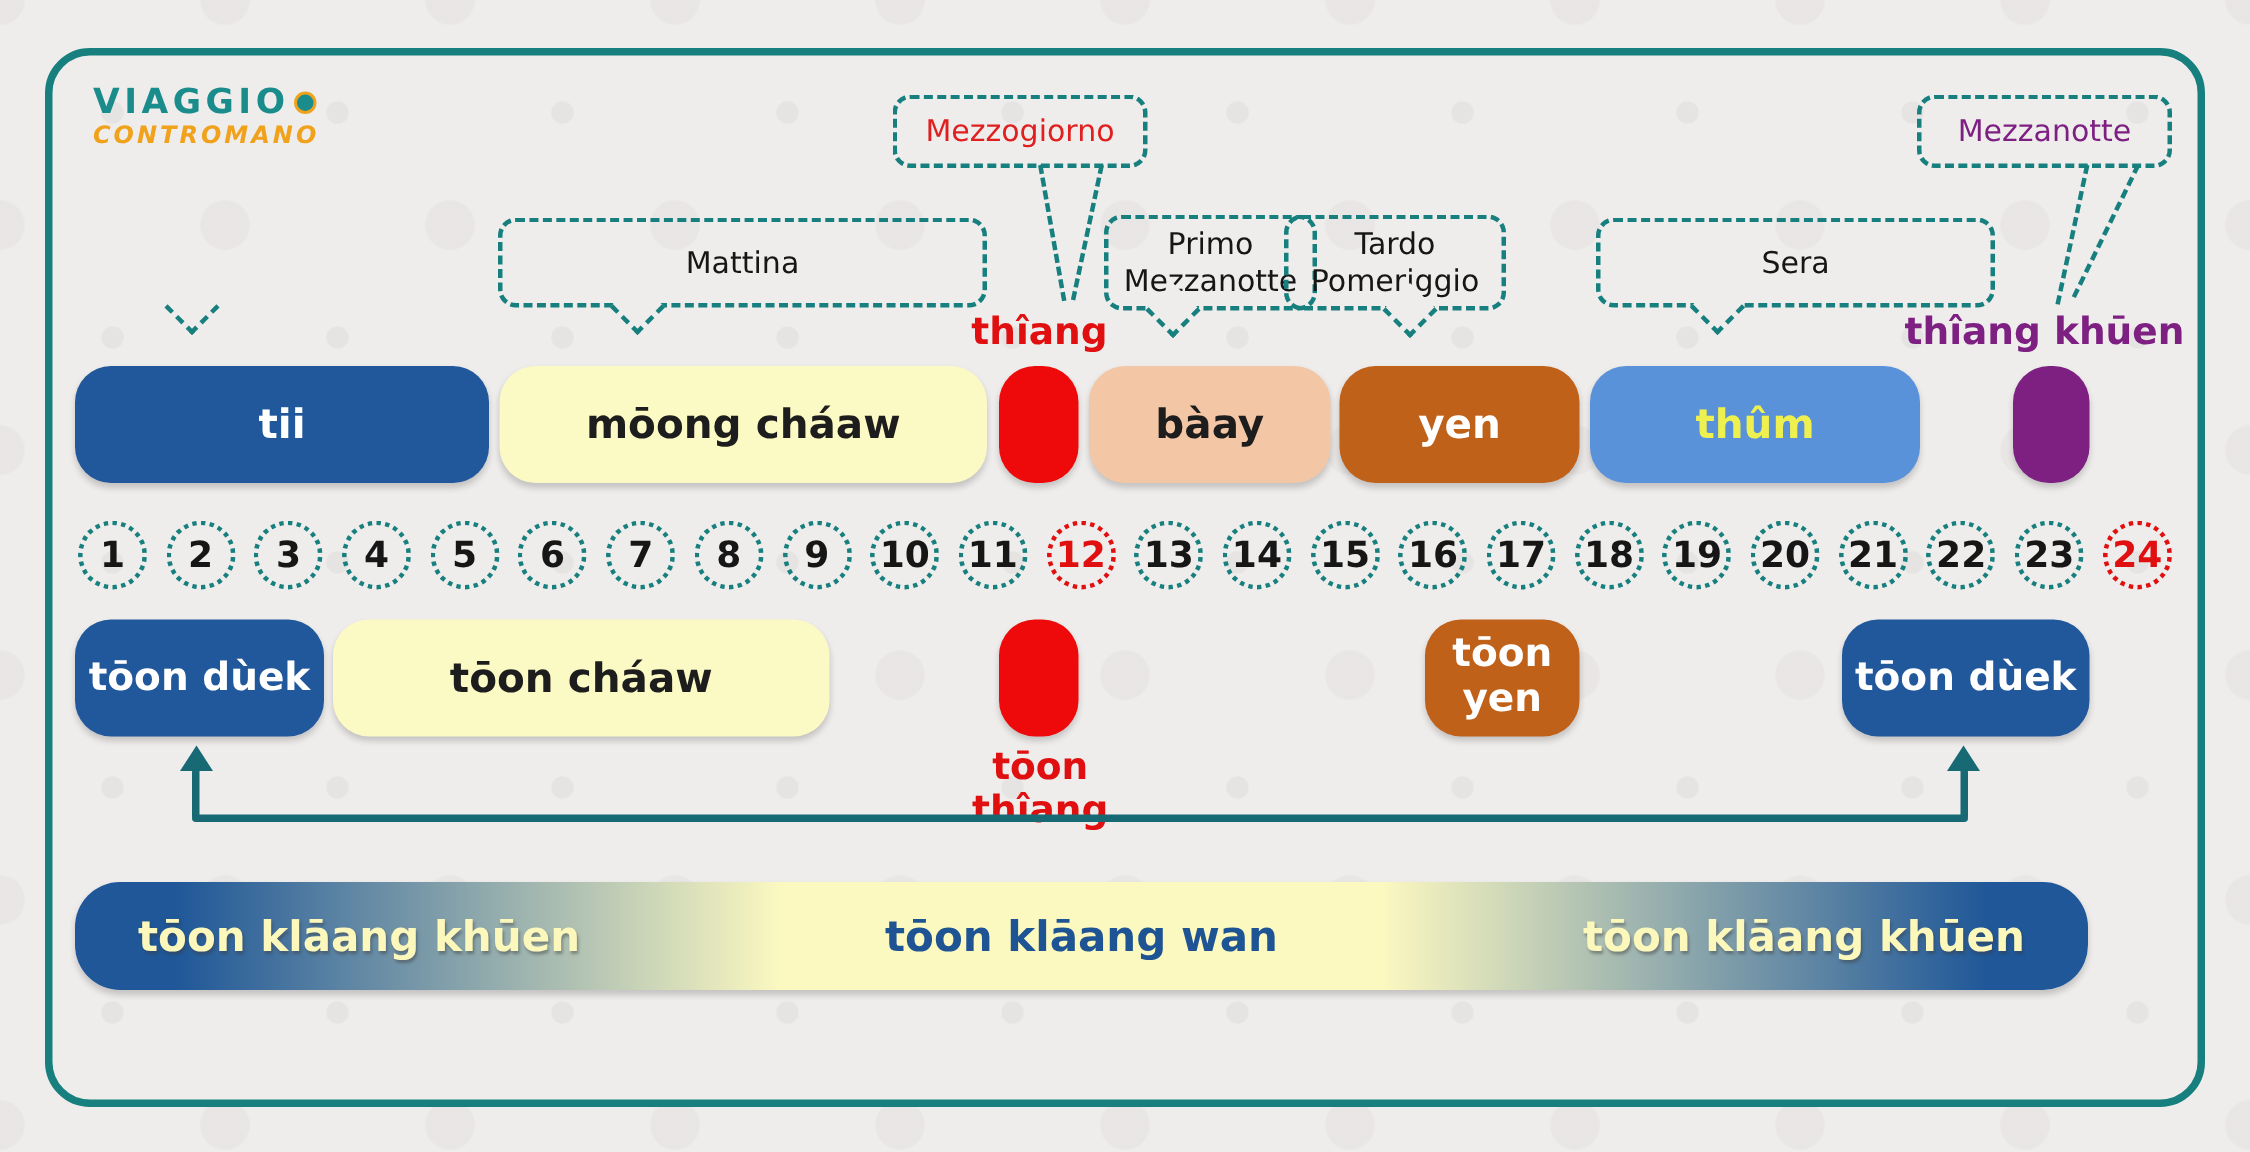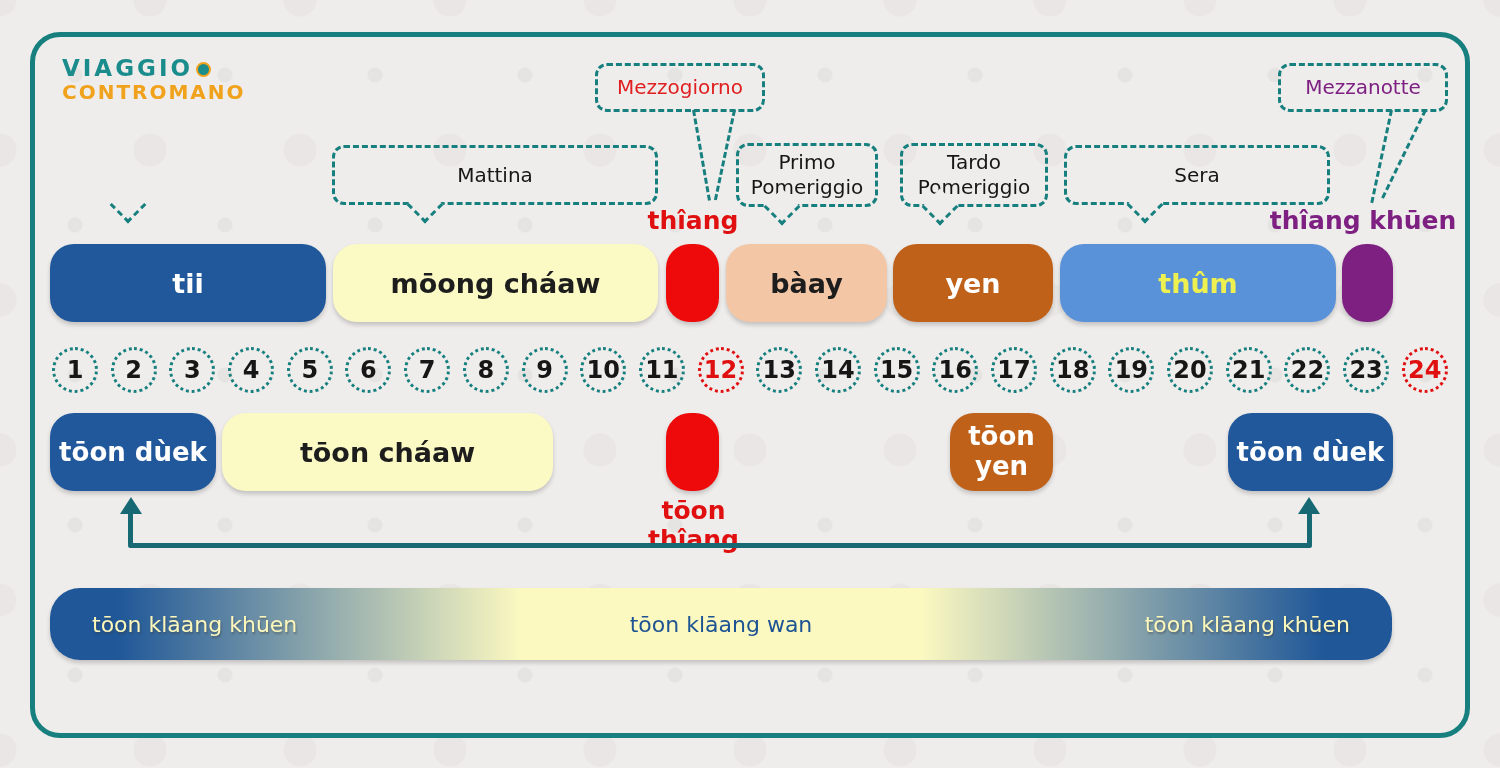--- a/index.html
+++ b/index.html
@@ -13,21 +13,21 @@
     background-size:150px 150px, 150px 150px;
     background-position:0 0, 75px 75px;
   }
   .frame {
     position:absolute; left:30px; top:32px; width:1440px; height:706px;
     border:5px solid #17807f; border-radius:30px;
   }
   
   .logo { position:absolute; left:62px; top:56px; line-height:1.1; }
   .logo .l1 { font-size:23px; font-weight:bold; letter-spacing:3px; color:#1b8c8c; }
-  .logo .l2 { font-size:20px; font-weight:bold; letter-spacing:2px; color:#f0a21c; }
+  .logo .l2 { font-size:16px; font-weight:bold; letter-spacing:2px; color:#f0a21c;font-style:italic; }
   .globe { display:inline-block; width:15px; height:15px; border-radius:50%;
            background:#1b8c8c; border:2px solid #f0a21c; vertical-align:middle; margin-left:3px; }
   
   .bubble {
     position:absolute; border:3px dashed #17807f; border-radius:12px;
     display:flex; align-items:center; justify-content:center; text-align:center;
     font-size:20px; color:#161616; line-height:1.25;
   }
   .bubble.red  { color:#e02020; }
   .bubble.purple { color:#7d2082; }
@@ -61,21 +61,21 @@
   
   .abar { position:absolute; background:#176a74; border-radius:3px; }
   .ahead { position:absolute; width:0; height:0;
            border-left:11px solid transparent; border-right:11px solid transparent;
            border-bottom:17px solid #176a74; }
   
   .daybar {
     position:absolute; left:50px; top:588px; width:1342px; height:72px; border-radius:30px;
     background:linear-gradient(90deg,#1f5798 0%,#1f5798 5%,#fbf8c0 35%,#fbf8c0 65%,#1f5798 95%,#1f5798 100%);
     display:flex; align-items:center; justify-content:space-between;
-    padding:0 42px; font-size:22px; font-weight:normal;
+    padding:0 42px; font-size:28px; font-weight:bold;
     box-shadow:0 3px 4px rgba(0,0,0,0.18);
   }
   .daybar .yel { color:#fcf7bb; text-shadow:1px 2px 2px rgba(60,60,60,0.45); }
   .daybar .blu { color:#1e5493; }
 </style>
 </head>
 <body>
 
 <div id="canvas">
   <div class="frame"></div>
@@ -98,25 +98,25 @@
   <div class="vline" style="left:1424px;top:110px;height:98px;transform:rotate(26deg)"></div>
 
   <div class="tail" style="left:115px;top:192px"></div>
 
   <div class="bubble" style="left:332px;top:145px;width:326px;height:60px">
       <span>Mattina</span>
     </div>
   <div class="tail" style="left:412px;top:192px"></div>
 
   <div class="bubble" style="left:736px;top:143px;width:142px;height:64px;padding:0 14px">
-      <span>Primo Pomeriggio</span>
+      <span>Primo Mezzanotte</span>
     </div>
   <div class="tail" style="left:769px;top:194px"></div>
 
-  <div class="bubble" style="left:900px;top:143px;width:148px;height:64px;padding:0 32px">
+  <div class="bubble" style="left:856px;top:143px;width:148px;height:64px;padding:0 32px">
       <span>Tardo Pomeriggio</span>
     </div>
   <div class="tail" style="left:927px;top:194px"></div>
 
   <div class="bubble" style="left:1064px;top:145px;width:266px;height:60px">
       <span>Sera</span>
     </div>
   <div class="tail" style="left:1132px;top:192px"></div>
 
   <div class="tlabel red" style="left:618px;top:206px;width:150px">thîang</div>
@@ -128,21 +128,21 @@
   <div class="block" style="left:333px;top:244px;width:325px;background:#fbf9c4;color:#1d1d1d">
       <span>mōong cháaw</span>
     </div>
   <div class="block" style="left:666px;top:244px;width:53px;background:#ee0a0a"></div>
   <div class="block" style="left:726px;top:244px;width:161px;background:#f3c7a6;color:#1d1d1d">
       <span>bàay</span>
     </div>
   <div class="block" style="left:893px;top:244px;width:160px;background:#c0611a;color:#ffffff">
       <span>yen</span>
     </div>
-  <div class="block" style="left:1060px;top:244px;width:276px;background:#5a92d9;color:#edf04f">
+  <div class="block" style="left:1060px;top:244px;width:220px;background:#5a92d9;color:#edf04f">
       <span>thûm</span>
     </div>
   <div class="block" style="left:1342px;top:244px;width:51px;background:#7d2082"></div>
 
   <div class="hours">
     <span class="hour">1</span>
     <span class="hour">2</span>
     <span class="hour">3</span>
     <span class="hour">4</span>
     <span class="hour">5</span>

